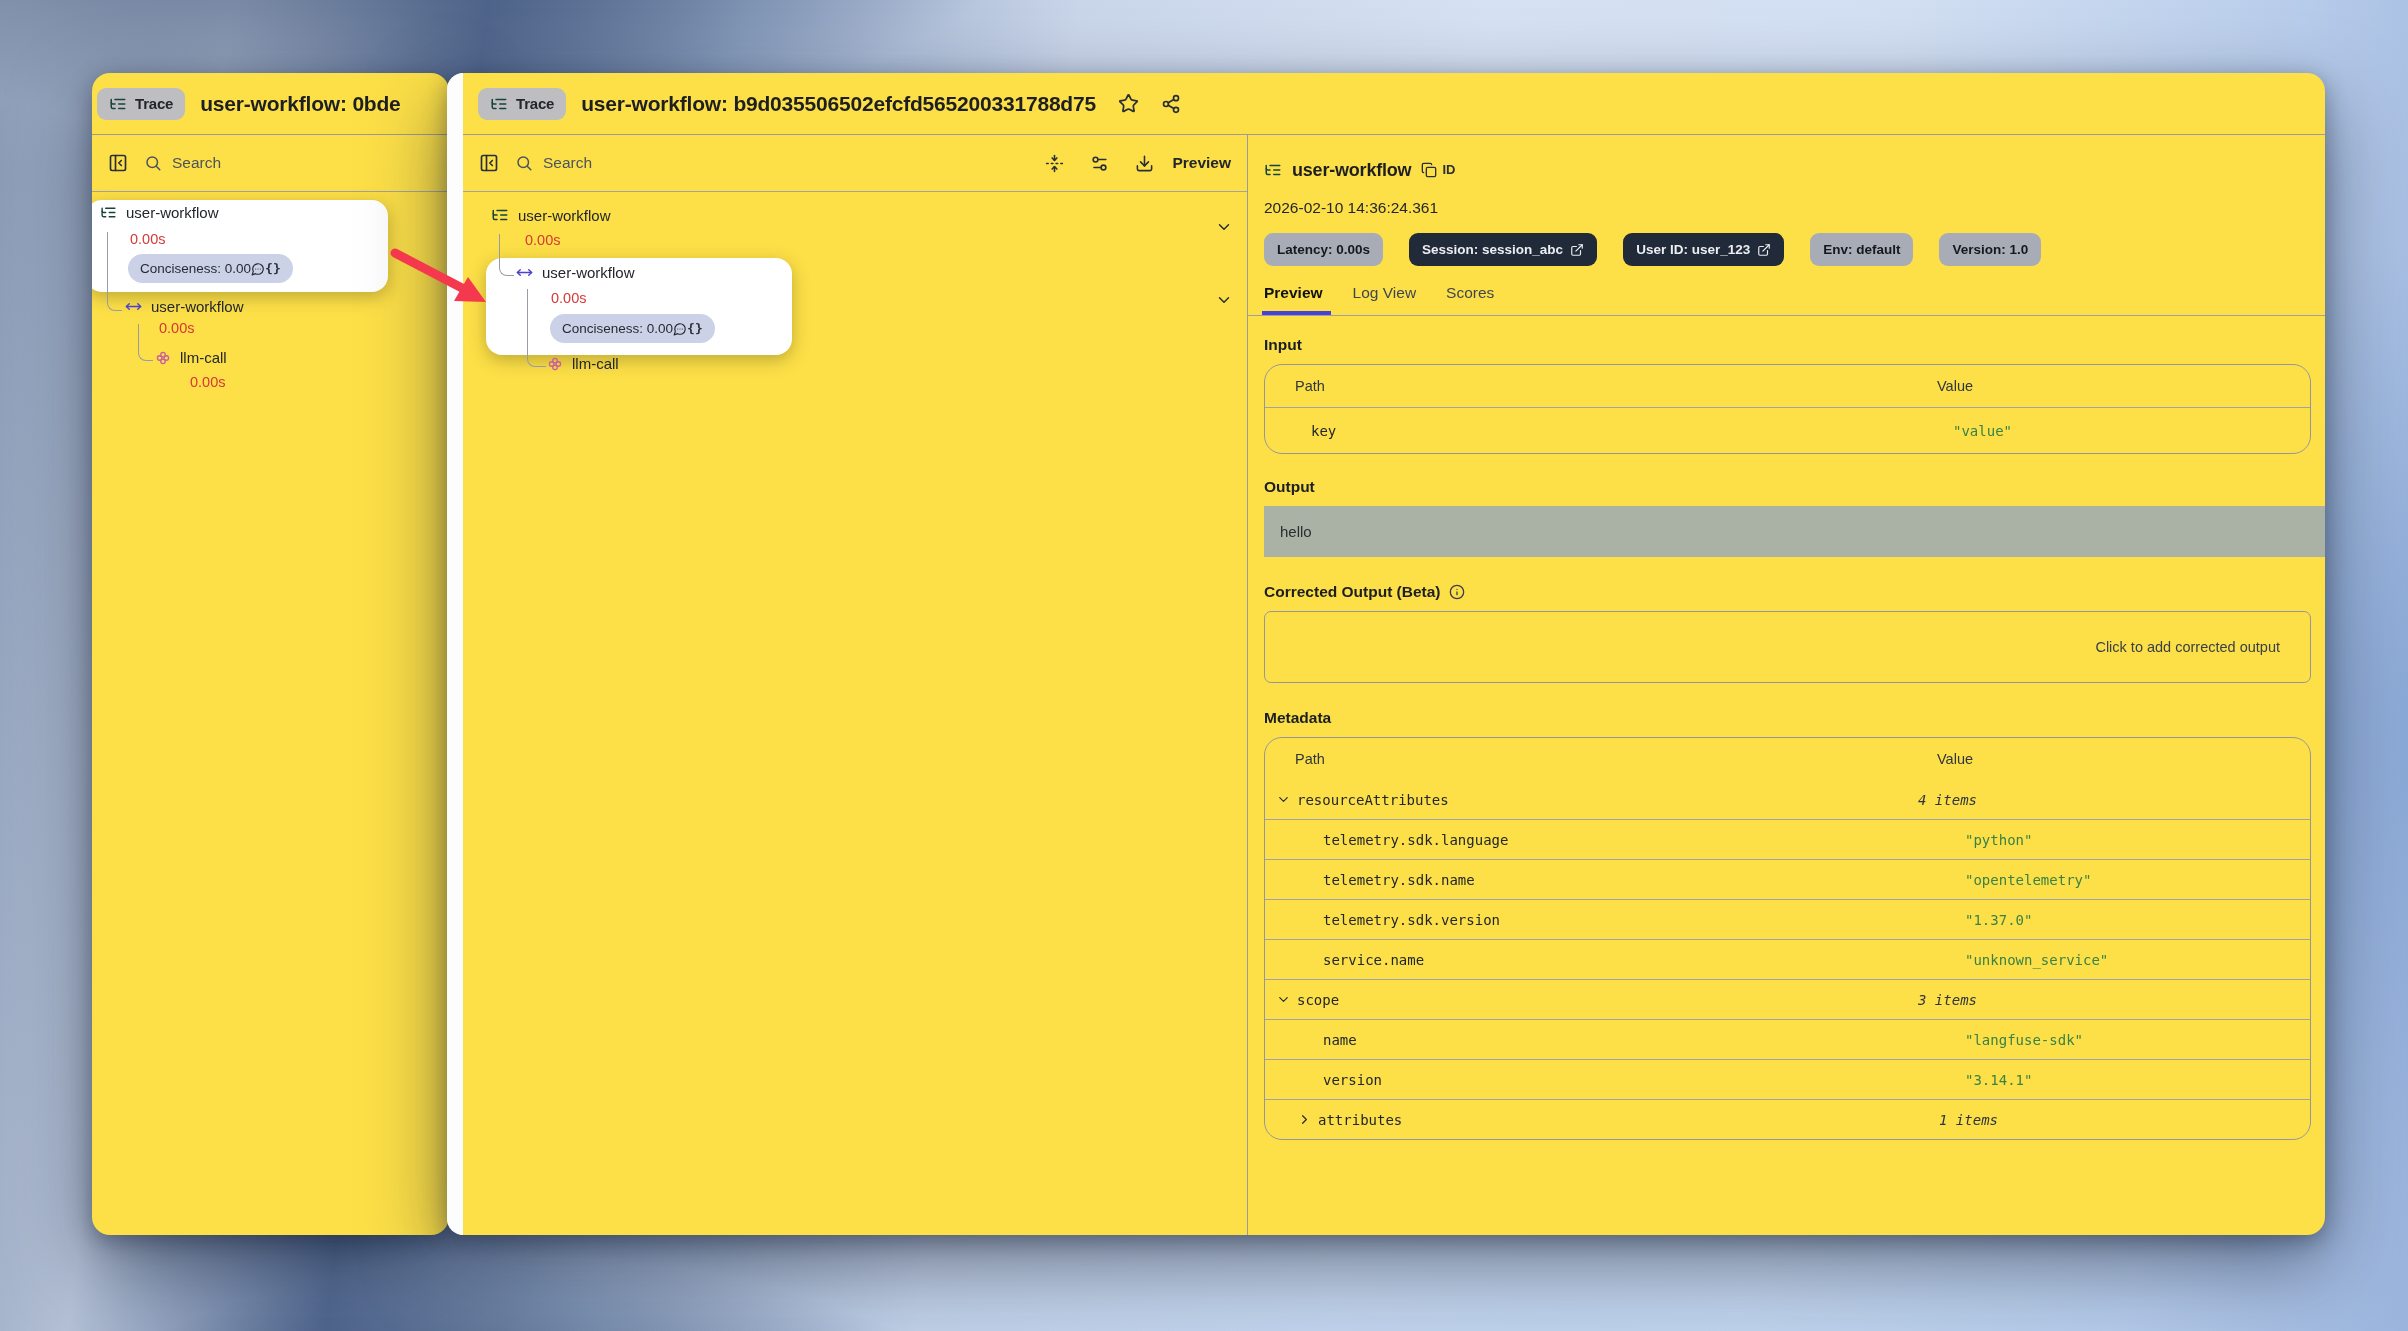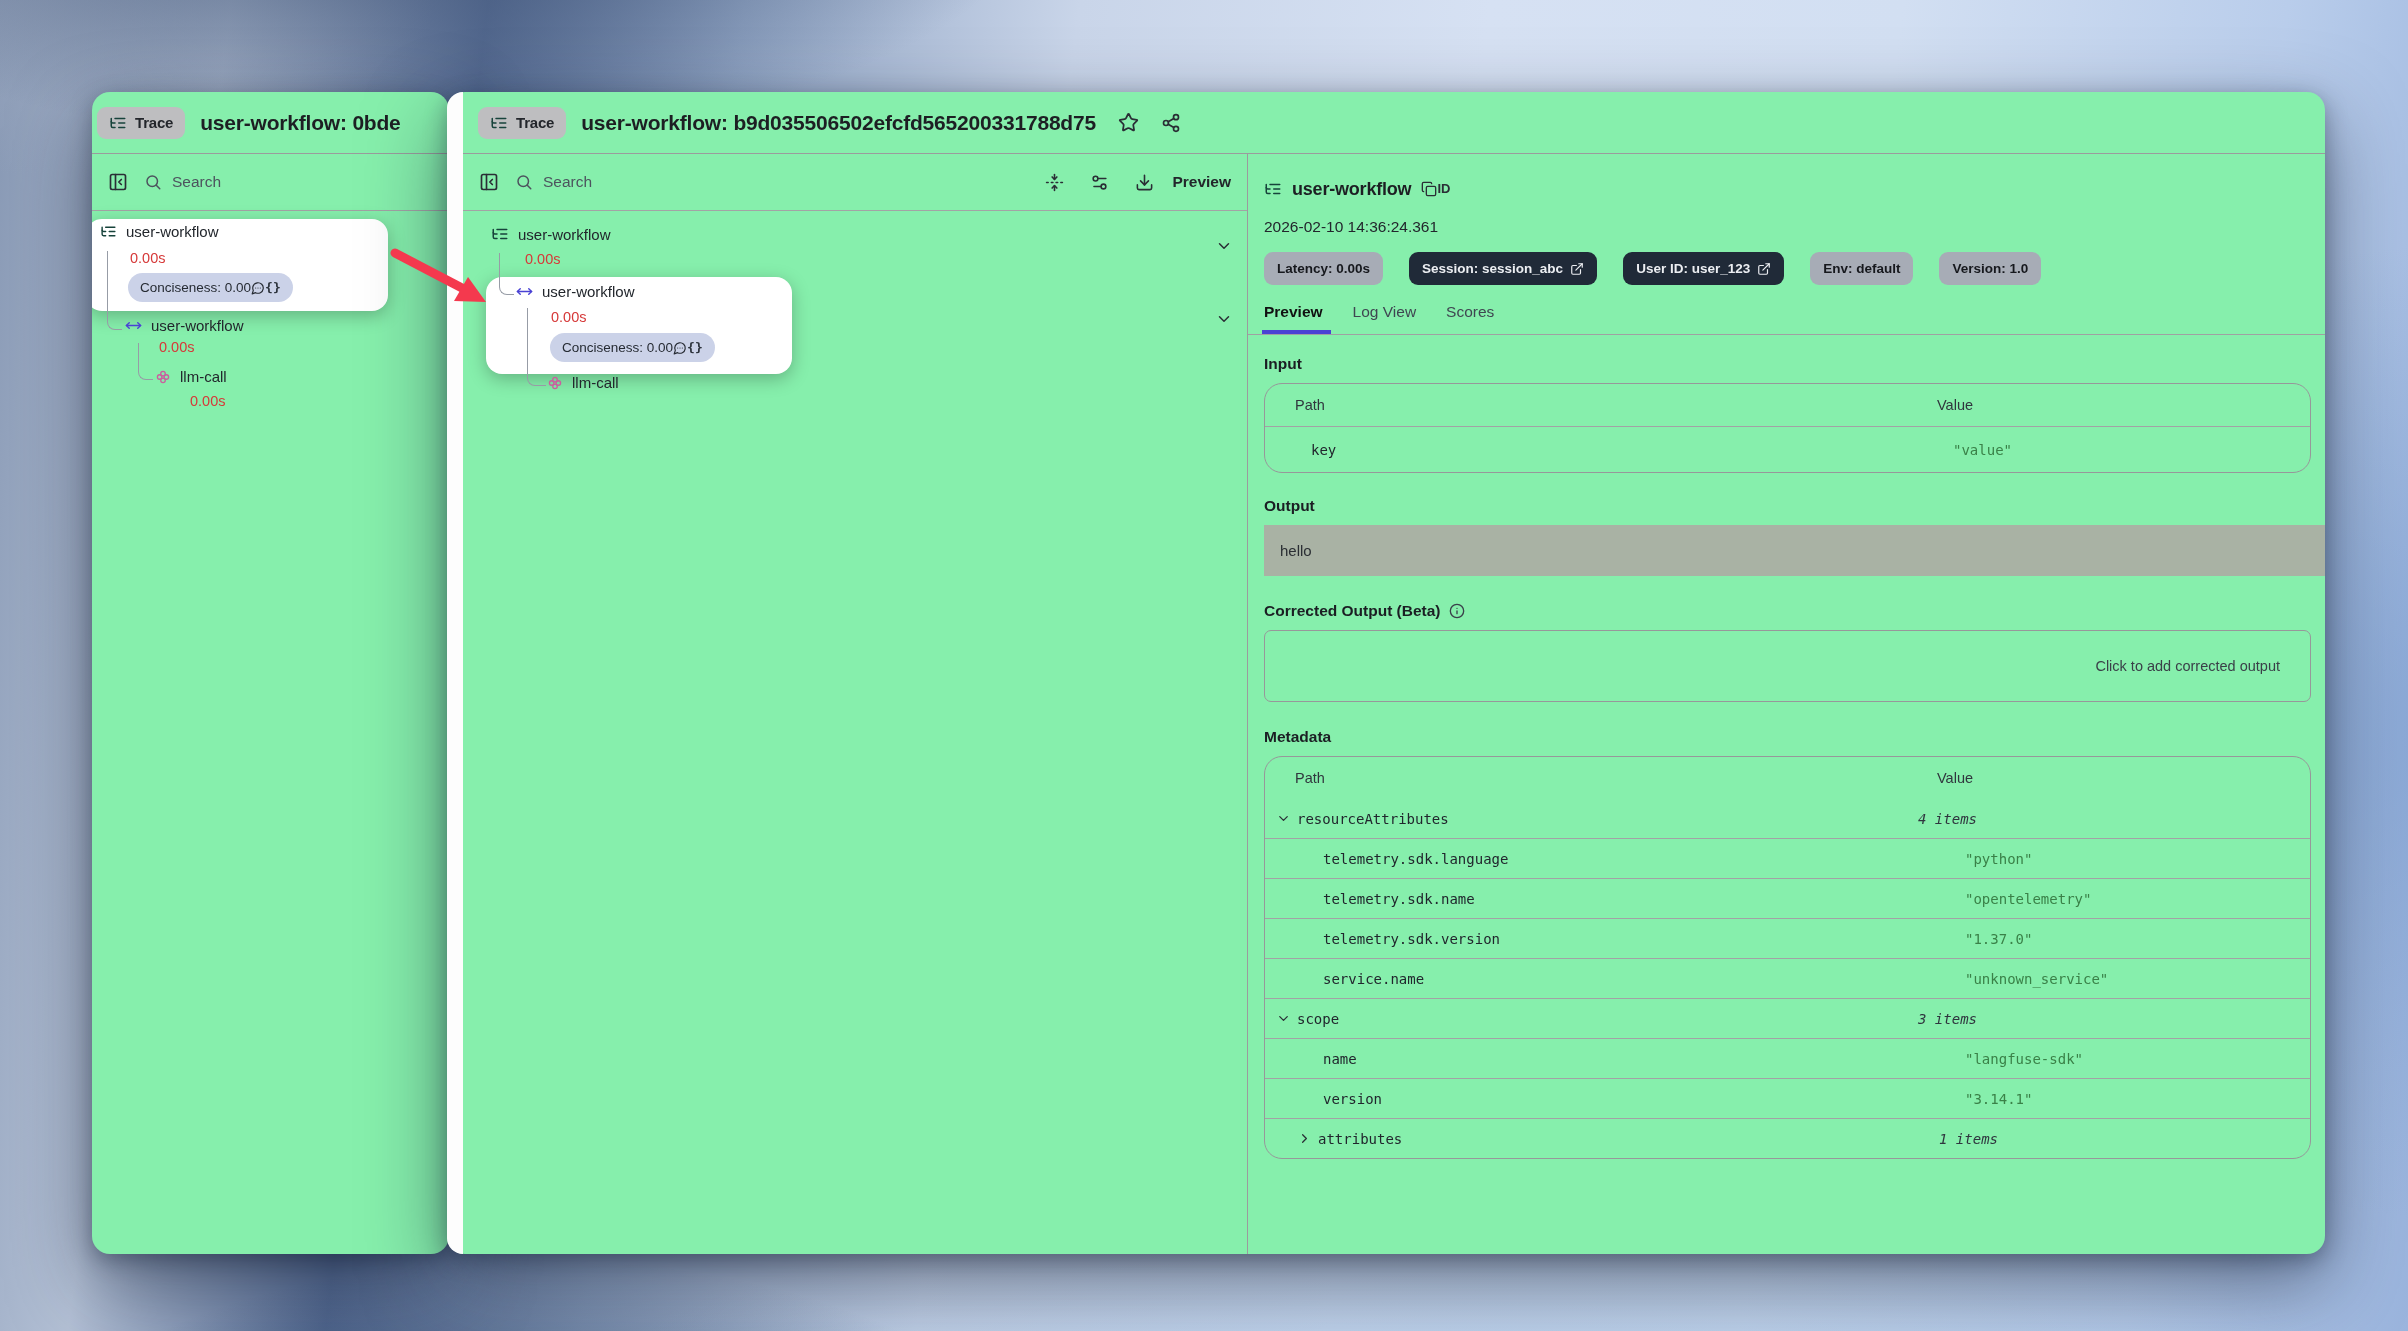--- a/index.html
+++ b/index.html
@@ -11,21 +11,21 @@
       radial-gradient(700px 320px at 2% 0%, rgba(152,166,190,.9), rgba(152,166,190,0) 55%),
       radial-gradient(900px 460px at 22% 116%, rgba(20,44,80,.95), rgba(20,44,80,0) 62%),
       radial-gradient(1700px 700px at 62% 122%, rgba(152,188,228,.95), rgba(152,188,228,0) 66%),
       radial-gradient(900px 700px at 103% 55%, rgba(116,152,204,.55), rgba(116,152,204,0) 70%),
       linear-gradient(97deg,#8798b4 0%,#b4c1d6 9%,#5a7098 19%,#93a7c6 29%,#c9d5e9 42%,#d6e1f3 58%,#d2dff2 74%,#b9cdeb 89%,#9ab4dd 100%);
   }
   svg.ic{fill:none;stroke:currentColor;stroke-width:2;stroke-linecap:round;stroke-linejoin:round;display:block}
   .mono{font-family:"DejaVu Sans Mono",monospace}
 
   
-  .window{position:absolute;top:92px;height:1162px;background:#86efac;border-radius:18px;
+  .window{position:absolute;top:73px;height:1162px;background:#fde047;border-radius:18px;
           box-shadow:0 30px 80px rgba(12,22,44,.5),0 6px 22px rgba(12,22,44,.35)}
   .win1{left:92px;width:357px;z-index:1;overflow:hidden}
   .win2{left:447px;width:1878px;z-index:2}
   .win2-edge{position:absolute;left:0;top:0;bottom:0;width:16px;background:#fdfdfd;border-radius:18px 0 0 18px;z-index:3}
   .win2-inner{position:absolute;left:16px;top:0;right:0;bottom:0;display:flex;flex-direction:column;overflow:hidden;border-radius:0 18px 18px 0}
 
   .titlebar{height:61px;flex:0 0 61px;display:flex;align-items:center;border-bottom:1px solid #9b9b9d;padding-left:15px}
   .win1 .titlebar{padding-left:5px}
   .chip{display:flex;align-items:center;gap:8px;background:#bebec0;border-radius:9px;padding:7px 12px;color:#17433b}
   .chip .lbl{font-size:15px;font-weight:700;color:#23262b;letter-spacing:-.2px}
@@ -54,21 +54,21 @@
   .t-conn{position:absolute;border-left:1.5px solid #979ca6;border-bottom:1.5px solid #979ca6;border-bottom-left-radius:8px;z-index:2}
   .t-chev{position:absolute;right:14px;color:#2a2e35;z-index:2}
   .ic-teal{color:#17433b}.ic-indigo{color:#4a42d4}.ic-pink{color:#cb5f9e}
 
   
   .mid-panel{width:784px;flex:0 0 784px;display:flex;flex-direction:column;border-right:1px solid #9b9b9d}
   .right-panel{flex:1;display:flex;flex-direction:column;min-width:0}
   .rp-head{padding:18px 16px 0 16px}
   .rp-title-row{display:flex;align-items:center;gap:10px;height:34px}
   .rp-title{font-size:18px;font-weight:700;letter-spacing:-.2px}
-  .id-chip{display:flex;align-items:flex-start;color:#2a2e35}
+  .id-chip{display:flex;align-items:flex-start;gap:5px;color:#2a2e35}
   .id-chip .lbl{font-size:13px;font-weight:700}
   .rp-date{font-size:15.5px;margin-top:12px;color:#22262c}
   .rp-badges{display:flex;gap:26px;margin-top:16px}
   .badge{display:inline-flex;align-items:center;gap:7px;height:33px;padding:0 13px;border-radius:9px;font-size:13.5px;font-weight:700}
   .badge.muted{background:#a7acb6;color:#16181d}
   .badge.dark{background:#202a38;color:#eceef2}
   .tabs{display:flex;gap:30px;margin-top:18px;border-bottom:1px solid #a0a0a2;padding:0 0 0 0}
   .tabs{margin-left:-16px;padding-left:16px;margin-right:-16px;padding-right:16px}
   .tab{position:relative;font-size:15.5px;font-weight:500;color:#3f4651;padding-bottom:13px;cursor:default}
   .tab.active{color:#111;font-weight:700}

